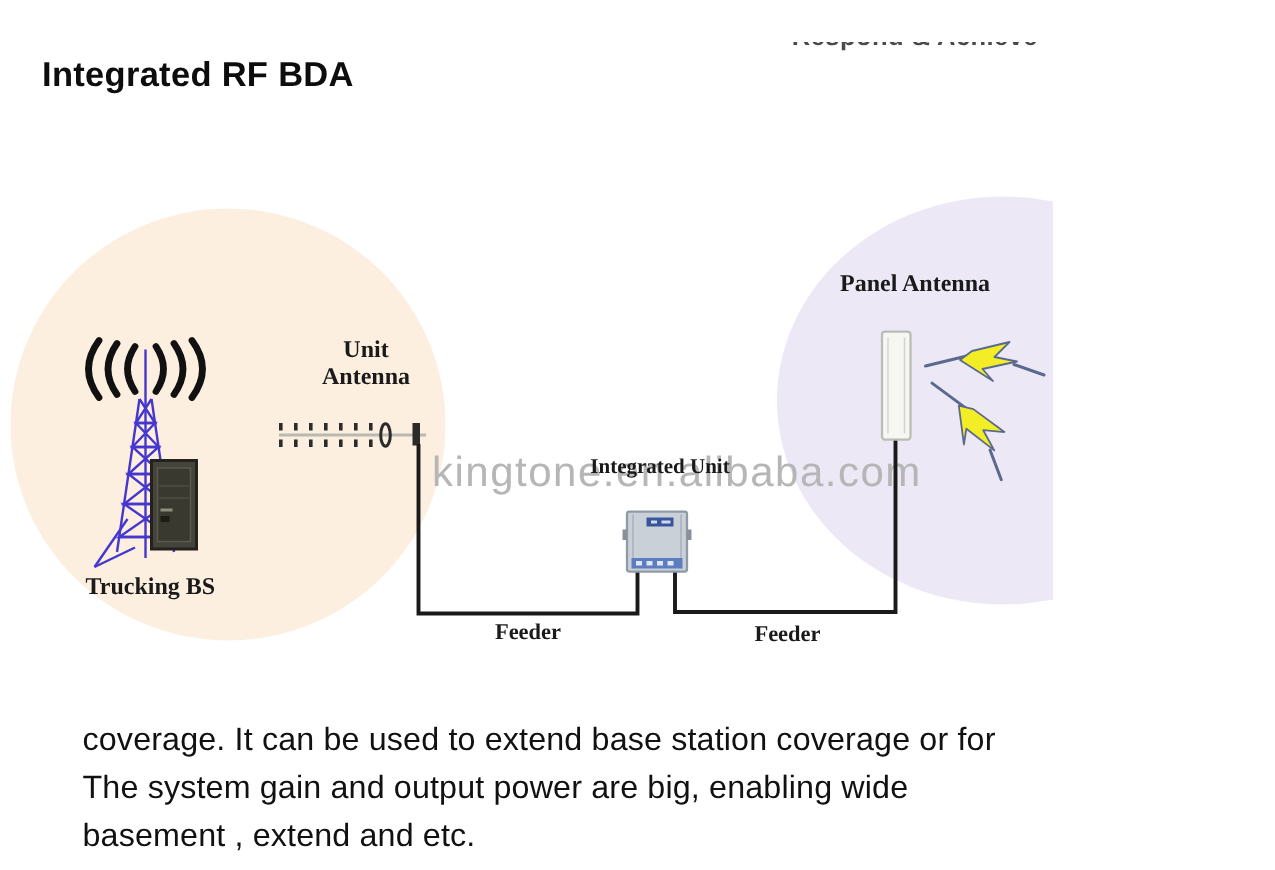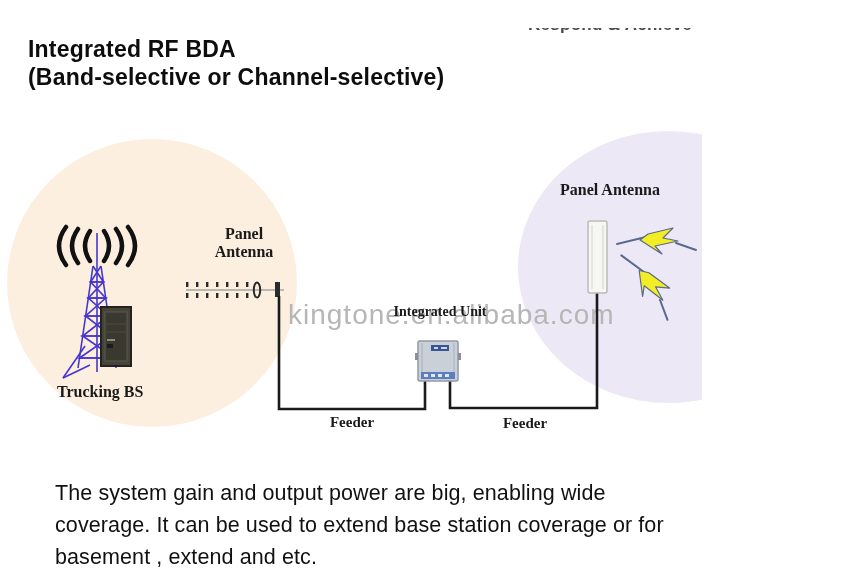--- a/index.html
+++ b/index.html
@@ -65,21 +65,20 @@
 </head>
 <body>
 
 <div class="page">
 
   <div class="circle bs"></div>
   <div class="circle cov"></div>
 
   <div class="title">
     <div>Integrated RF BDA</div>
-    <div>(Band-selective or Channel-selective)</div>
   </div>
   <div class="tagline">Respond &amp; Achieve</div>
 
   <div class="watermark">kingtone.en.alibaba.com</div>
 
   <svg class="art" width="850" height="580" viewBox="0 0 850 580">
 
     <g>
       <path class="wave" d="M90,203 Q80,218 90,233"></path>
       <path class="wave" d="M78,201 Q66,218 78,235"></path>
@@ -190,32 +189,32 @@
       <rect class="wt-top" x="705" y="291" width="14" height="11"></rect>
       <rect class="wt-ant" x="712" y="285" width="4" height="5"></rect>
       <rect class="wt-ant" x="717" y="286" width="3" height="4"></rect>
       <rect x="707" y="309" width="7" height="3" fill="#4a4a58"></rect>
     </g>
   </svg>
 
   <div class="dlabel" style="left:57px;top:355px;">Trucking BS</div>
 
   <div class="dlabel center" style="left:199px;top:197px;width:90px;">
-    <div>Panel</div>
+    <div>Unit</div>
     <div>Antenna</div>
   </div>
 
   <div class="dlabel center" style="left:385px;top:276px;width:110px;font-size:14px;">Integrated Unit</div>
 
   <div class="dlabel center" style="left:322px;top:386px;width:60px;font-size:15px;">Feeder</div>
 
   <div class="dlabel center" style="left:495px;top:387px;width:60px;font-size:15px;">Feeder</div>
 
   <div class="dlabel" style="left:560px;top:153px;">Panel Antenna</div>
 
   <div class="bodytext">
+    <div>coverage. It can be used to extend base station coverage or for</div>
     <div>The system gain and output power are big, enabling wide</div>
-    <div>coverage. It can be used to extend base station coverage or for</div>
     <div>basement , extend  and etc.</div>
   </div>
 
   <div class="bottom-bar"></div>
 </div>
 
 </body></html>

